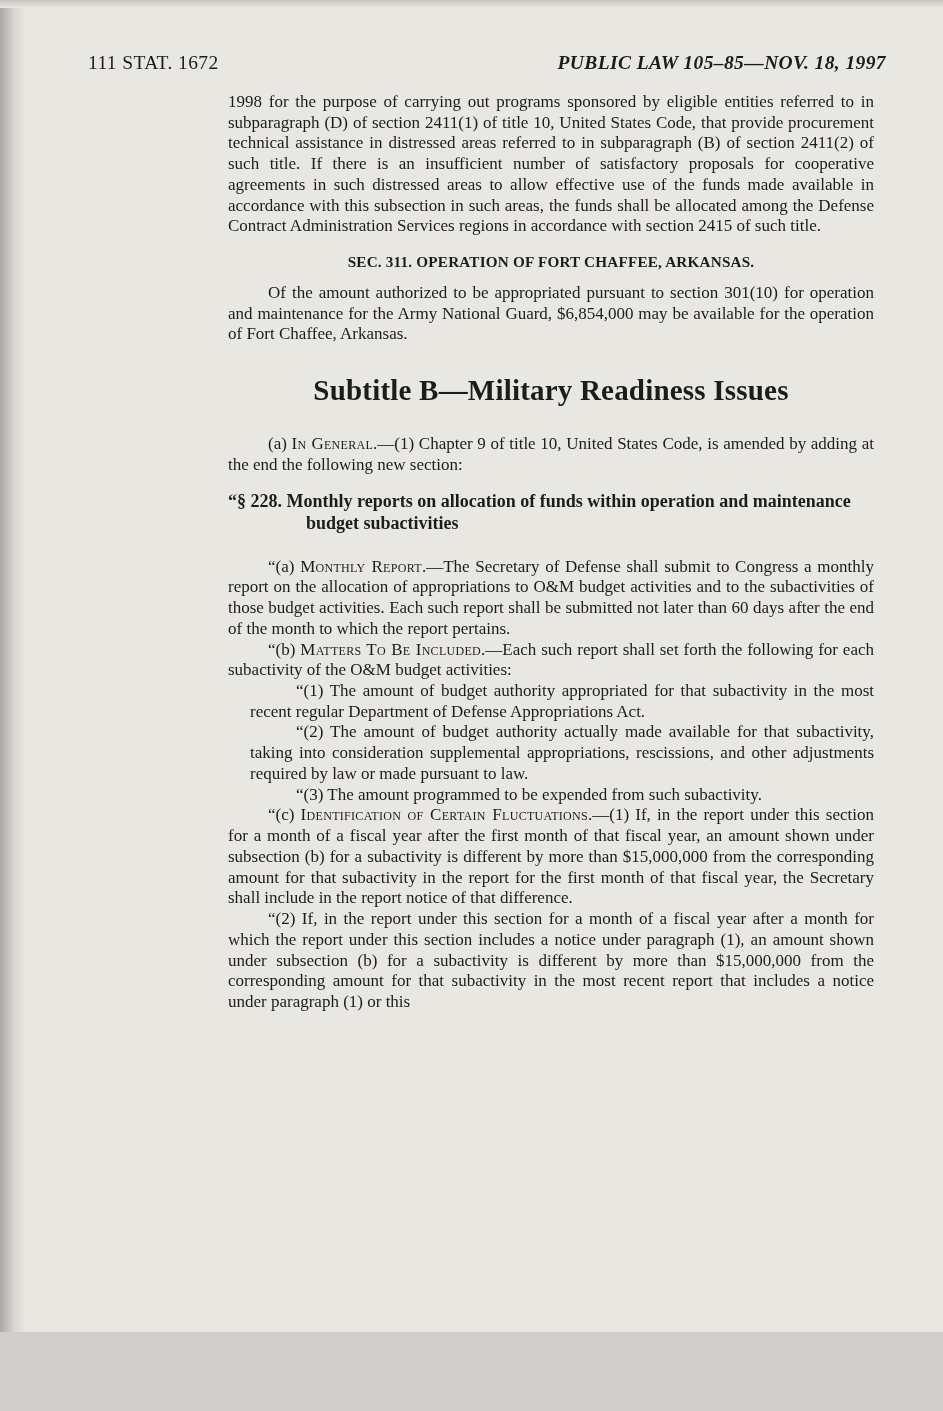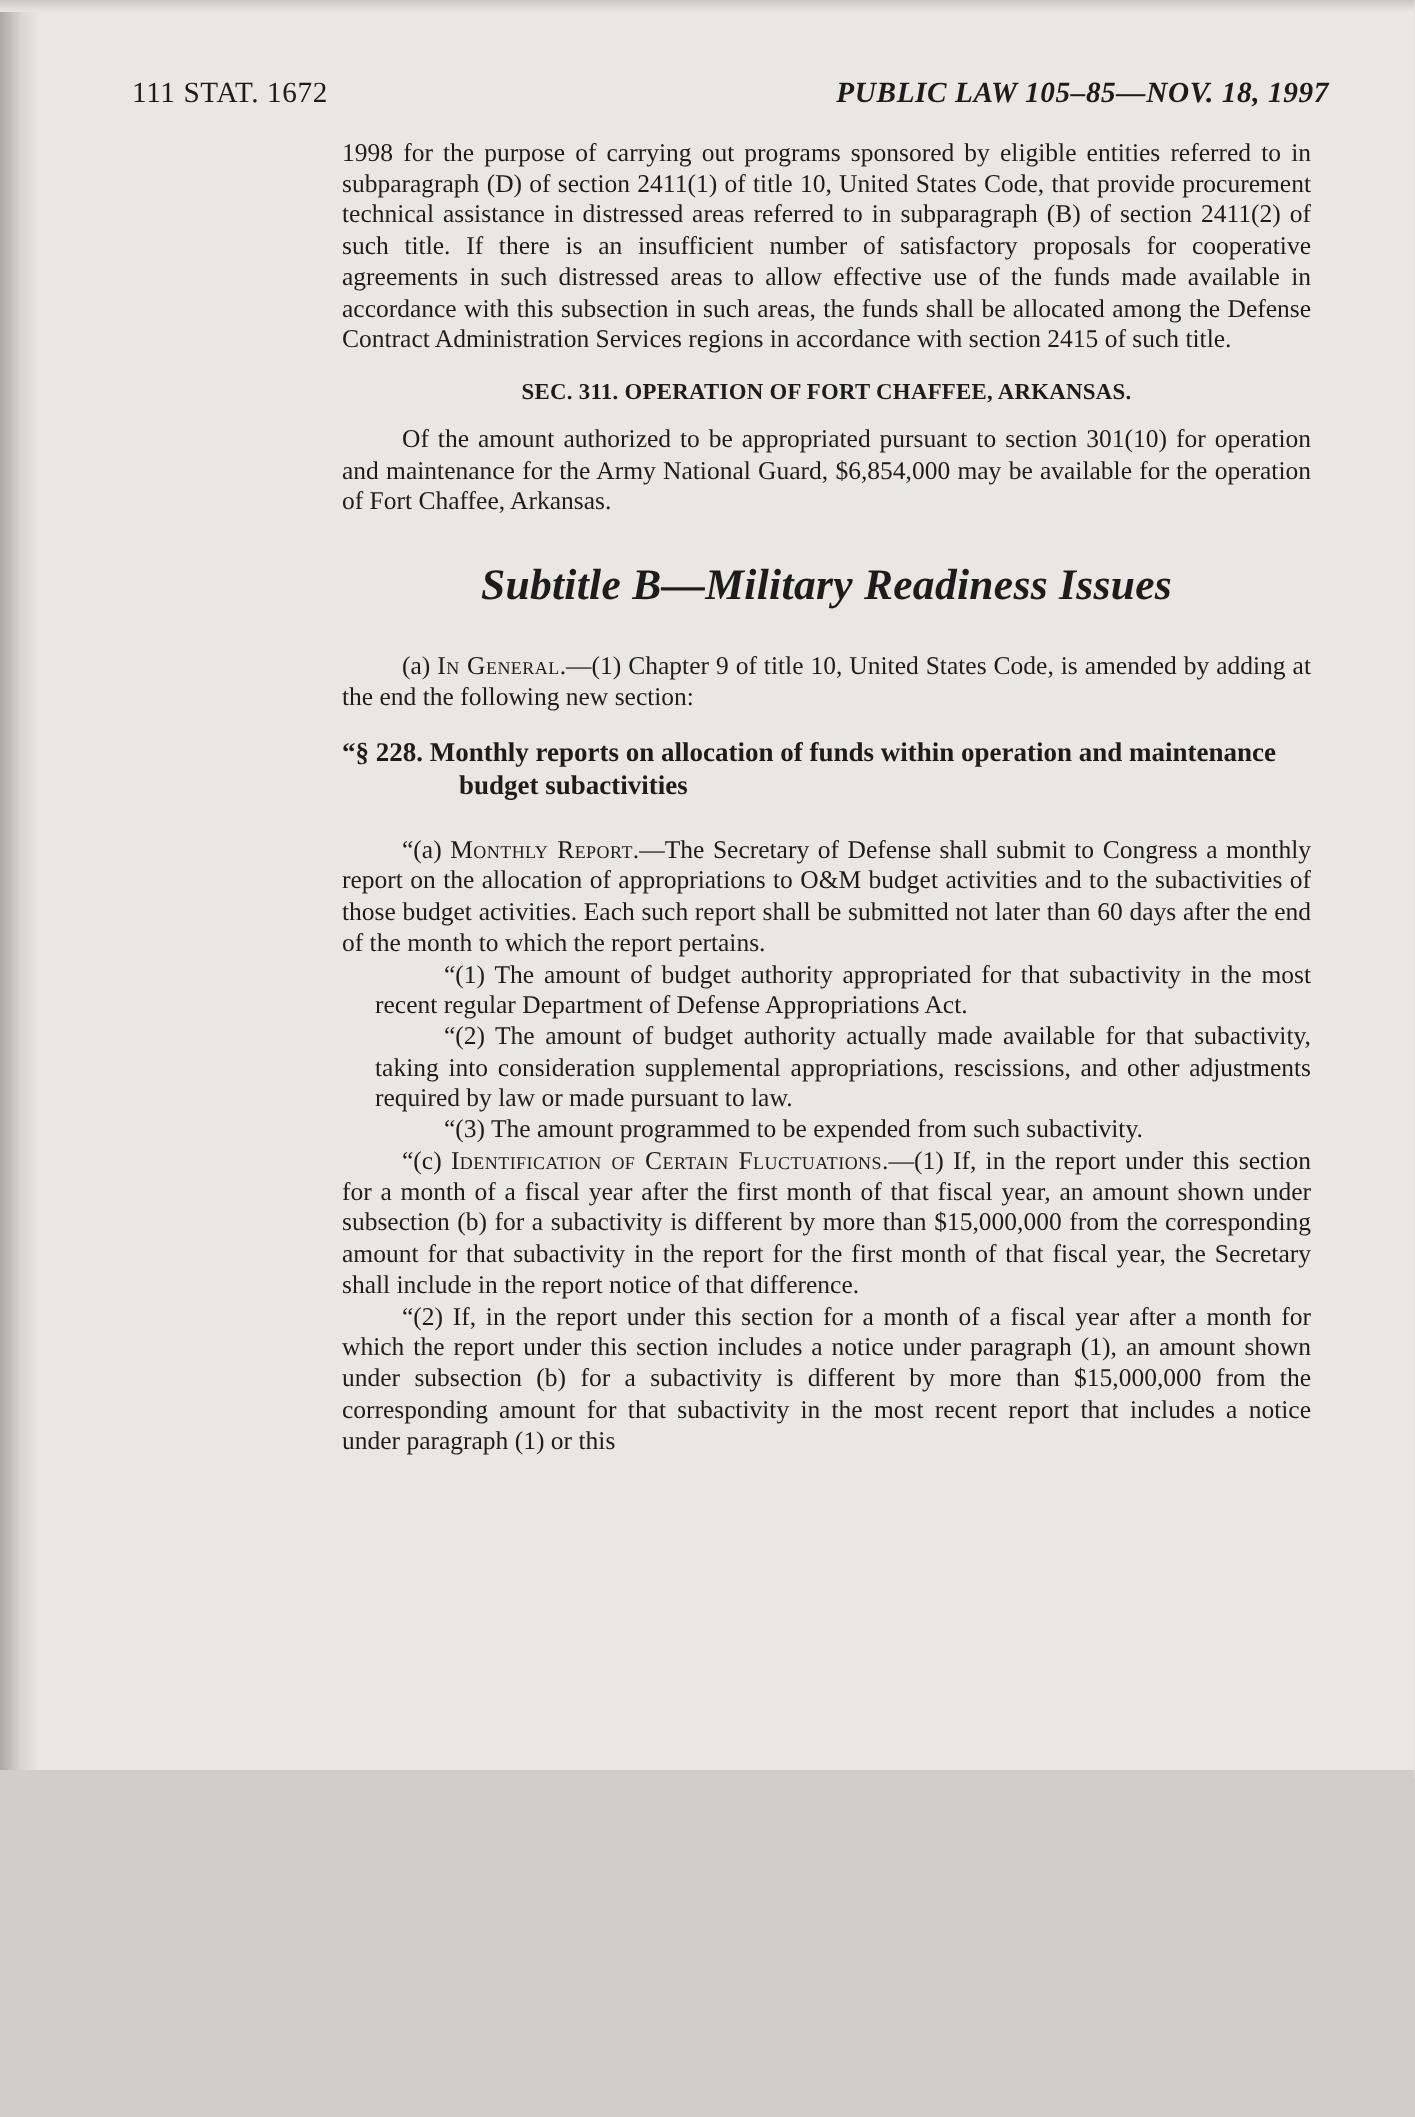--- a/index.html
+++ b/index.html
@@ -3,21 +3,21 @@
 <meta charset="utf-8">
 <style>
   html, body { margin: 0; padding: 0; }
   body {
     background: #cfcecb;
     font-family: "Liberation Serif", "DejaVu Serif", serif;
   }
   .page {
     position: relative;
     width: 943px;
-    height: 1180px;
+    height: 1332px;
     background: #e9e7e2;
     color: #1c1c1c;
     overflow: hidden;
     box-sizing: border-box;
   }
   .scan-left-edge {
     position: absolute;
     left: 0; top: 0; bottom: 0;
     width: 26px;
     background: linear-gradient(to right, #a9a8a5, #d8d6d1 55%, #e9e7e2);
@@ -85,21 +85,20 @@
     padding-left: 118px;
     text-indent: -118px;
     text-align: justify;
   }
   h1.subtitle {
     margin: 29px 0 27px 0;
     font-size: 29px;
     font-weight: bold;
     text-align: center;
     letter-spacing: 0.2px;
-    font-style: italic;
   }
   h2.usc-heading {
     margin: 14px 0 22px 0;
     font-size: 18px;
     font-weight: bold;
     line-height: 1.25;
     padding-left: 78px;
     text-indent: -78px;
     text-align: left;
   }
@@ -126,20 +125,21 @@
 
     <h1 class="subtitle">Subtitle B—Military Readiness Issues</h1>
 
 
     <p class="body indent"><span>(a) </span><span class="sc">In General</span><span>.—(1) Chapter 9 of title 10, United States Code, is amended by adding at the end the following new section:</span></p>
 
     <h2 class="usc-heading">“§ 228. Monthly reports on allocation of funds within operation and maintenance budget subactivities</h2>
 
     <p class="body indent"><span>“(a) </span><span class="sc">Monthly Report</span><span>.—The Secretary of Defense shall submit to Congress a monthly report on the allocation of appropriations to O&amp;M budget activities and to the subactivities of those budget activities. Each such report shall be submitted not later than 60 days after the end of the month to which the report pertains.</span></p>
 
+    <p class="body indent"><span>“(b) </span><span class="sc">Matters To Be Included</span><span>.—Each such report shall set forth the following for each subactivity of the O&amp;M budget activities:</span></p>
 
     <p class="body item">“(1) The amount of budget authority appropriated for that subactivity in the most recent regular Department of Defense Appropriations Act.</p>
     <p class="body item">“(2) The amount of budget authority actually made available for that subactivity, taking into consideration supplemental appropriations, rescissions, and other adjustments required by law or made pursuant to law.</p>
     <p class="body item">“(3) The amount programmed to be expended from such subactivity.</p>
 
     <p class="body indent"><span>“(c) </span><span class="sc">Identification of Certain Fluctuations</span><span>.—(1) If, in the report under this section for a month of a fiscal year after the first month of that fiscal year, an amount shown under subsection (b) for a subactivity is different by more than $15,000,000 from the corresponding amount for that subactivity in the report for the first month of that fiscal year, the Secretary shall include in the report notice of that difference.</span></p>
 
     <p class="body indent">“(2) If, in the report under this section for a month of a fiscal year after a month for which the report under this section includes a notice under paragraph (1), an amount shown under subsection (b) for a subactivity is different by more than $15,000,000 from the corresponding amount for that subactivity in the most recent report that includes a notice under paragraph (1) or this</p>
 
   </main>

